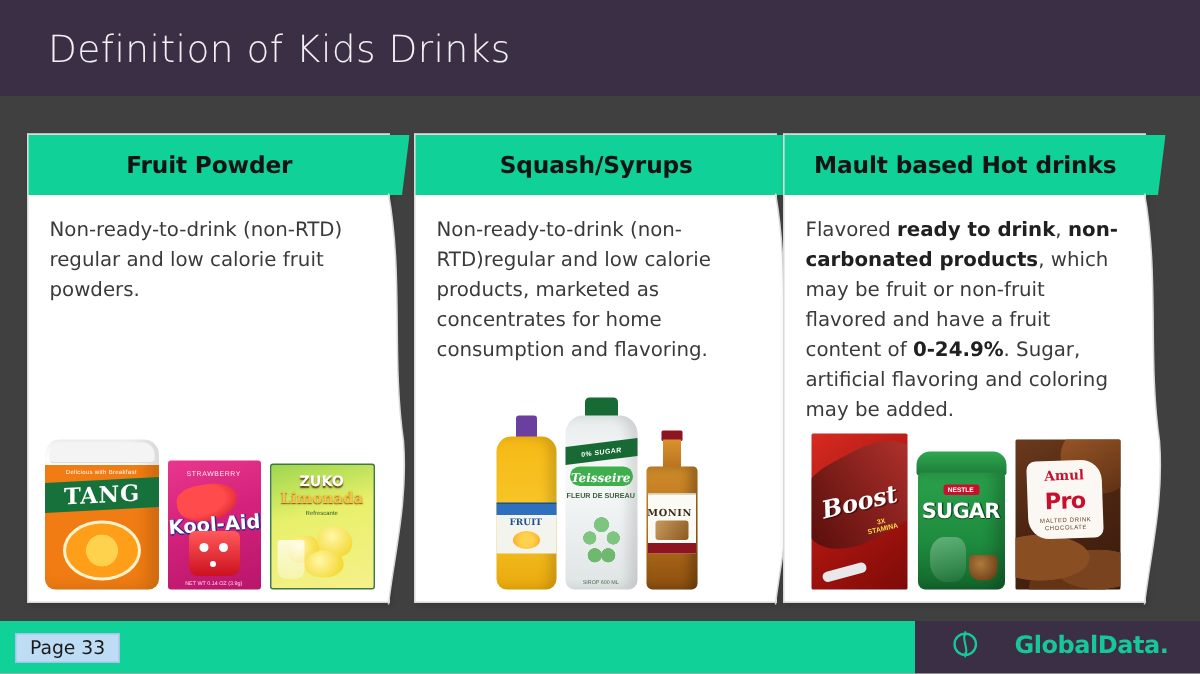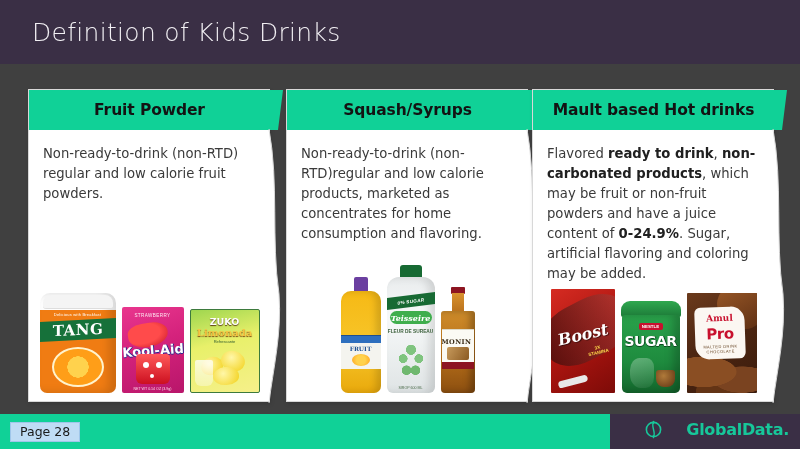--- a/index.html
+++ b/index.html
@@ -26,21 +26,21 @@
     font-size: 25px; font-weight: 300;
     letter-spacing: .3px;
     color: #f2f0f4;
     font-family: "DejaVu Sans", sans-serif;
     white-space: nowrap;
   }
 
   
   .cards {
     position: absolute; left: 0; top: 64px;
-    width: 724px; height: 347px; margin-left: 10px;
+    width: 724px; height: 347px;
   }
   .card {
     position: absolute; top: 25px;
     width: 242px; height: 313px;
     background: #ffffff;
     border: 1px solid #d8d8d8;
     border-right: none;
     box-shadow: 1px 2px 4px rgba(0,0,0,.13);
     overflow: visible;
   }
@@ -468,21 +468,21 @@
     background:#3a2f45;
   }
   .footer .pagebox {
     position:absolute; left:10px; top:8px;
     background:#bfdcf5; border:1px solid #9fc6ea;
     padding: 1px 9px 2px 9px;
     font-size:12.5px; color:#1a1a1a;
     font-family:"DejaVu Sans", sans-serif;
   }
   .footer .logo {
-    position:absolute; right:11px; top:6px;
+    position:absolute; right:21px; top:6px;
     display:flex; align-items:flex-start; gap:23px;
   }
   .footer .logo .mark { display:block; }
   .footer .logo .name {
     font-size:16px; font-weight:bold; color:#17c79a;
     font-family:"DejaVu Sans", sans-serif; letter-spacing:-.3px;
   }
 </style>
 </head>
 <body>
@@ -611,21 +611,21 @@
       <div class="card-head">
         <div class="head-text">Mault based Hot drinks</div>
         <svg class="flag" width="14" height="40" viewBox="0 0 14 40">
           <polygon points="0,0 14,0 9,40 0,40" fill="#10d197"></polygon>
         </svg>
       </div>
       <svg class="curl" width="14" height="315" viewBox="0 0 14 315">
         <path d="M0,40 C10,95 2,150 10,205 C13,245 4,280 0,314" fill="#ffffff" stroke="#d8d8d8" stroke-width="1"></path>
       </svg>
       <div class="card-body">
-        <span>Flavored </span><b>ready to drink</b><span>, </span><b>non-carbonated products</b><span>, which may be fruit or non-fruit powders and have a juice content of </span><b>0-24.9%</b><span>. Sugar, artificial flavoring and coloring may be added.</span>
+        <span>Flavored </span><b>ready to drink</b><span>, </span><b>non-carbonated products</b><span>, which may be fruit or non-fruit flavored and have a fruit content of </span><b>0-24.9%</b><span>. Sugar, artificial flavoring and coloring may be added.</span>
       </div>
       <div class="products">
 
         <div class="prod">
           <div class="boost">
             <div class="swoosh"></div>
             <div class="word">Boost</div>
             <div class="claim">3X STAMINA</div>
             <div class="spoon"></div>
           </div>
@@ -656,21 +656,21 @@
         </div>
 
       </div>
     </div>
 
   </div>
 
   <div class="footer">
     <div class="green"></div>
     <div class="dark"></div>
-    <div class="pagebox">Page 28</div>
+    <div class="pagebox">Page 33</div>
     <div class="logo">
       <svg class="mark" width="19" height="19" viewBox="0 0 24 24">
         <circle cx="12" cy="12" r="9" fill="none" stroke="#17c79a" stroke-width="2"></circle>
         <path d="M12 3.2 C8.4 7 15.6 17 12 20.8" fill="none" stroke="#17c79a" stroke-width="1.8" stroke-linecap="round"></path>
         <path d="M12 1.6 L12 4.4" stroke="#17c79a" stroke-width="1.6" stroke-linecap="round"></path>
         <path d="M12 19.6 L12 22.4" stroke="#17c79a" stroke-width="1.6" stroke-linecap="round"></path>
       </svg>
       <span class="name">GlobalData.</span>
     </div>
   </div>

